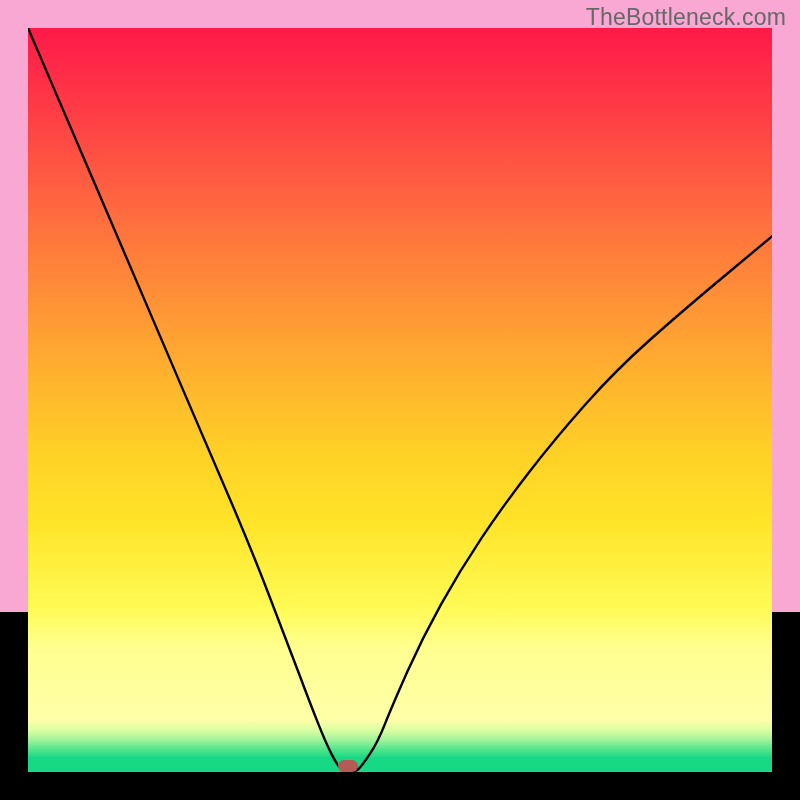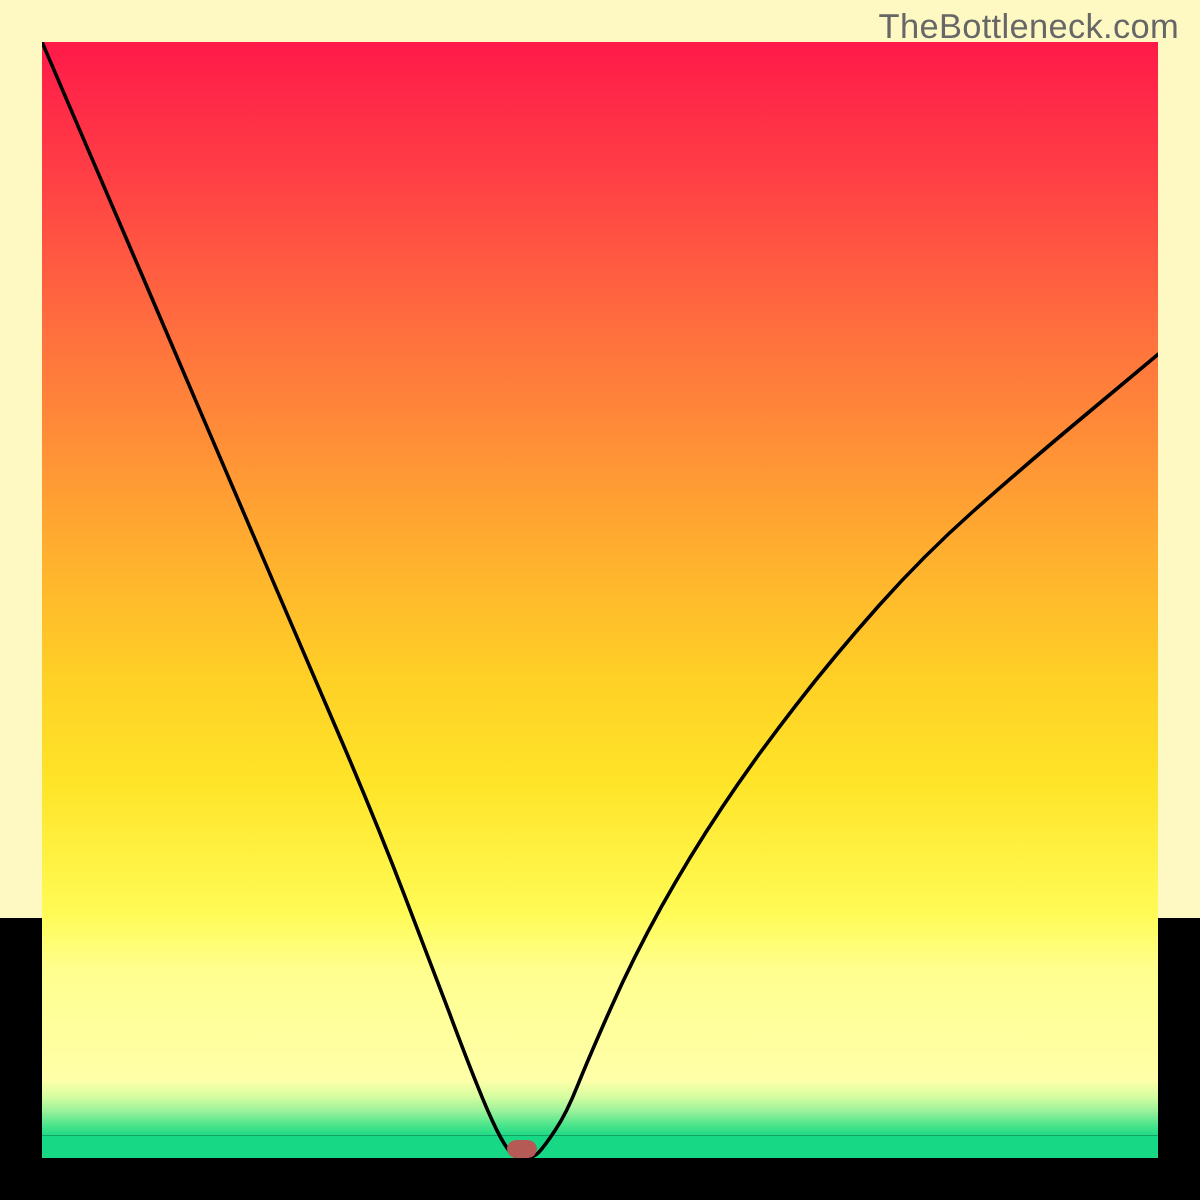--- a/index.html
+++ b/index.html
@@ -8,21 +8,21 @@
     width: 800px;
     height: 800px;
     background: #000;
     overflow: hidden;
     font-family: Arial, Helvetica, sans-serif;
   }
   .frame {
     position: relative;
     width: 800px;
     height: 612px;
-    background: #fef9c3;
+    background: #f9a8d4;
   }
   .watermark {
     position: absolute;
     top: 4px;
     right: 14px;
     color: #676767;
     font-size: 23px;
     letter-spacing: 0.2px;
     font-weight: 500;
     z-index: 10;

